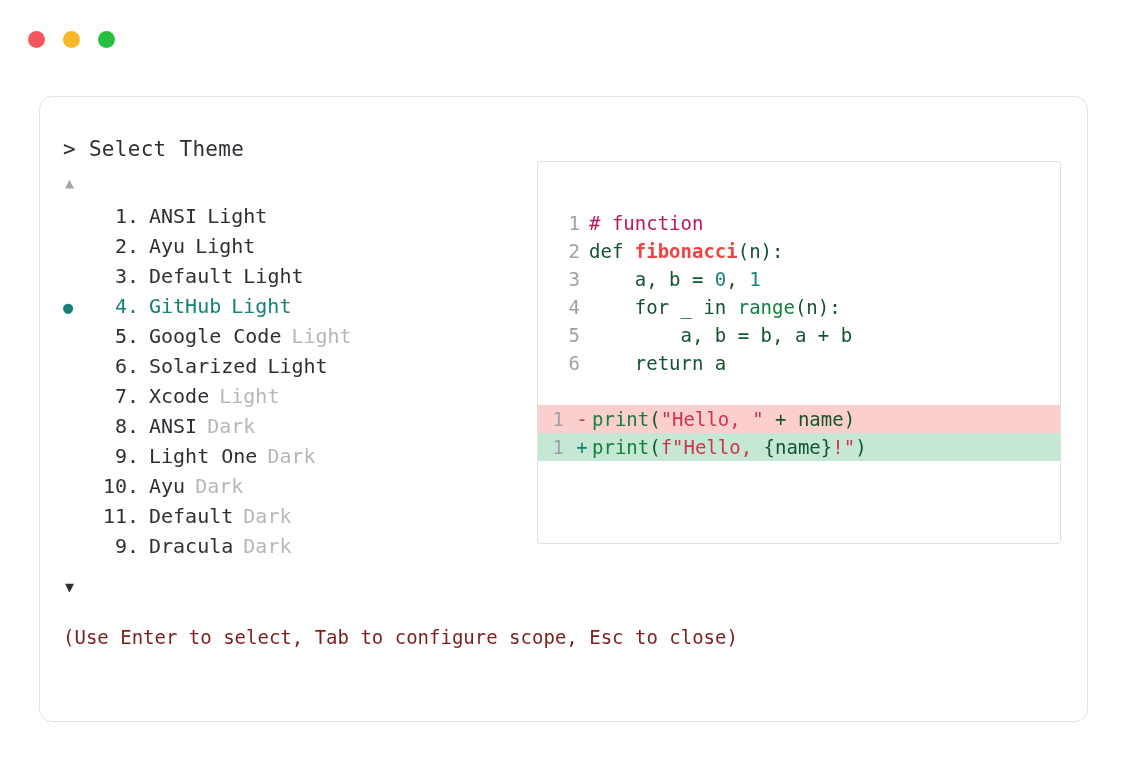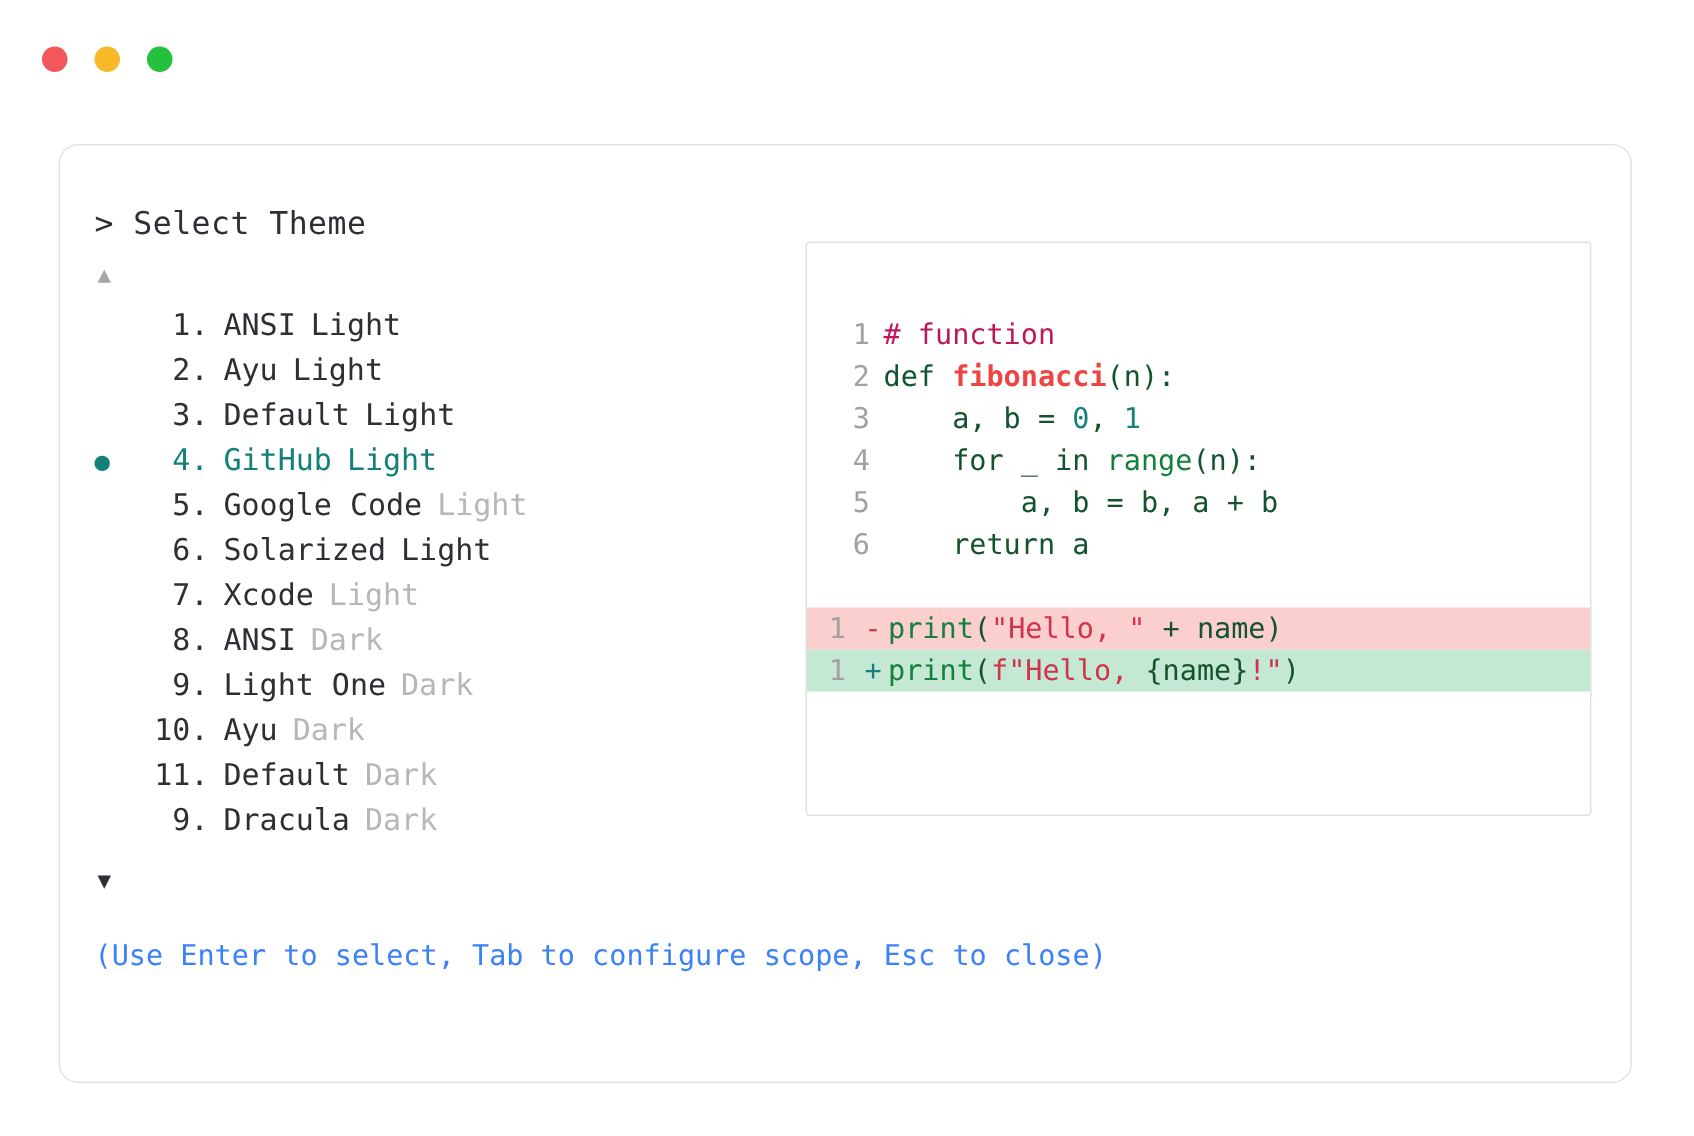--- a/index.html
+++ b/index.html
@@ -110,21 +110,21 @@
   .variant-dim  { color: #b5b7ba; }
   .variant-bold { color: #2c2f33; }
   .theme-row.selected,
   .theme-row.selected .row-name,
   .theme-row.selected .row-variant { color: #15807a; }
 
   
   #hint-text {
     margin-top: 26px;
     font-size: 19px;
-    color: #3b82f6;
+    color: #7f1d1d;
     white-space: pre;
   }
 
   
   #preview-panel {
     margin-top: 22px;
     width: 524px;
     height: 383px;
     box-sizing: border-box;
     border: 1.5px solid #e0e0e0;

